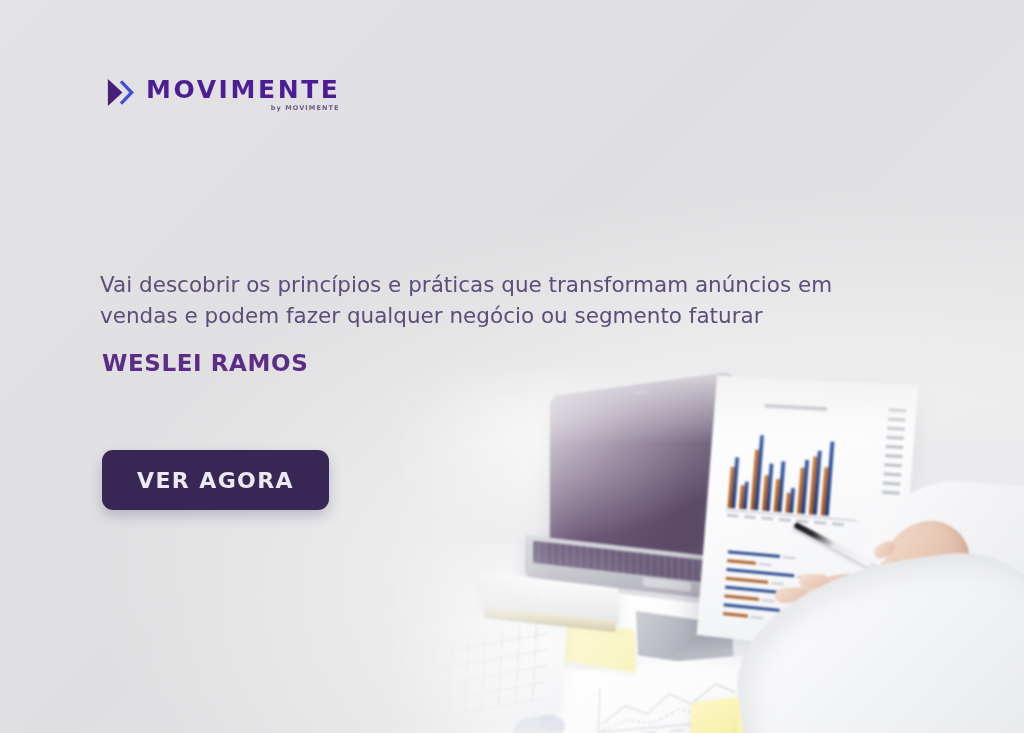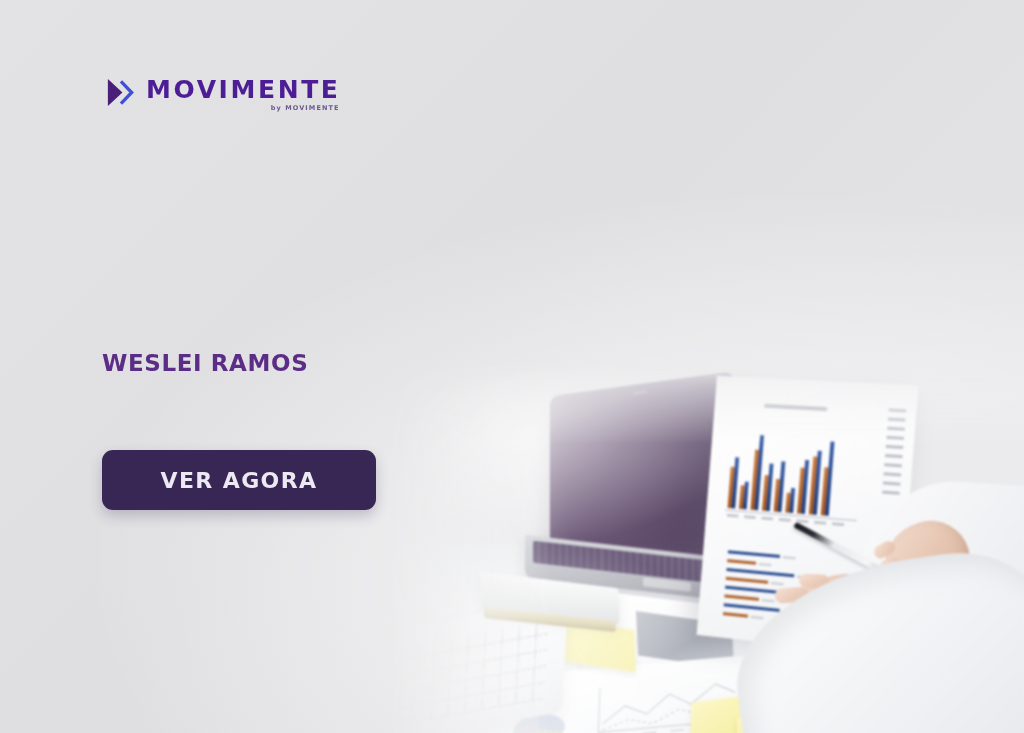--- a/index.html
+++ b/index.html
@@ -349,21 +349,21 @@
     font-weight: 700;
     letter-spacing: .6px;
     color: #5c2d86;
     font-family: "DejaVu Sans", sans-serif;
     text-transform: uppercase;
   }
 
   .cta {
     position: absolute;
     left: 102px; top: 450px;
-    width: 274px; height: 60px;
+    width: 227px; height: 60px;
     border: 0;
     border-radius: 11px;
     background: #382654;
     color: #ece9f3;
     font-size: 22px;
     font-weight: 700;
     letter-spacing: 1.4px;
     font-family: "DejaVu Sans", sans-serif;
     text-transform: uppercase;
     cursor: pointer;
@@ -531,15 +531,16 @@
     <svg class="logo-mark" viewBox="0 0 34 34">
       <path d="M4 3 L19 17 L4 31 Z" fill="#4a1f7a"></path>
       <path d="M17.5 5.5 L28.5 17 L17.5 28.5" fill="none" stroke="#3f4fd8" stroke-width="3.4" stroke-linejoin="miter"></path>
     </svg>
     <div class="logo-words">
       <div class="logo-name">MOVIMENTE</div>
       <div class="logo-sub">by MOVIMENTE</div>
     </div>
   </div>
 
+  <p class="subhead">Vai descobrir os princípios e práticas que transformam anúncios em vendas e podem fazer qualquer negócio ou segmento faturar</p>
   <p class="author">WESLEI RAMOS</p>
   <button class="cta" type="button">VER AGORA</button>
 </div>
 
 </body></html>

